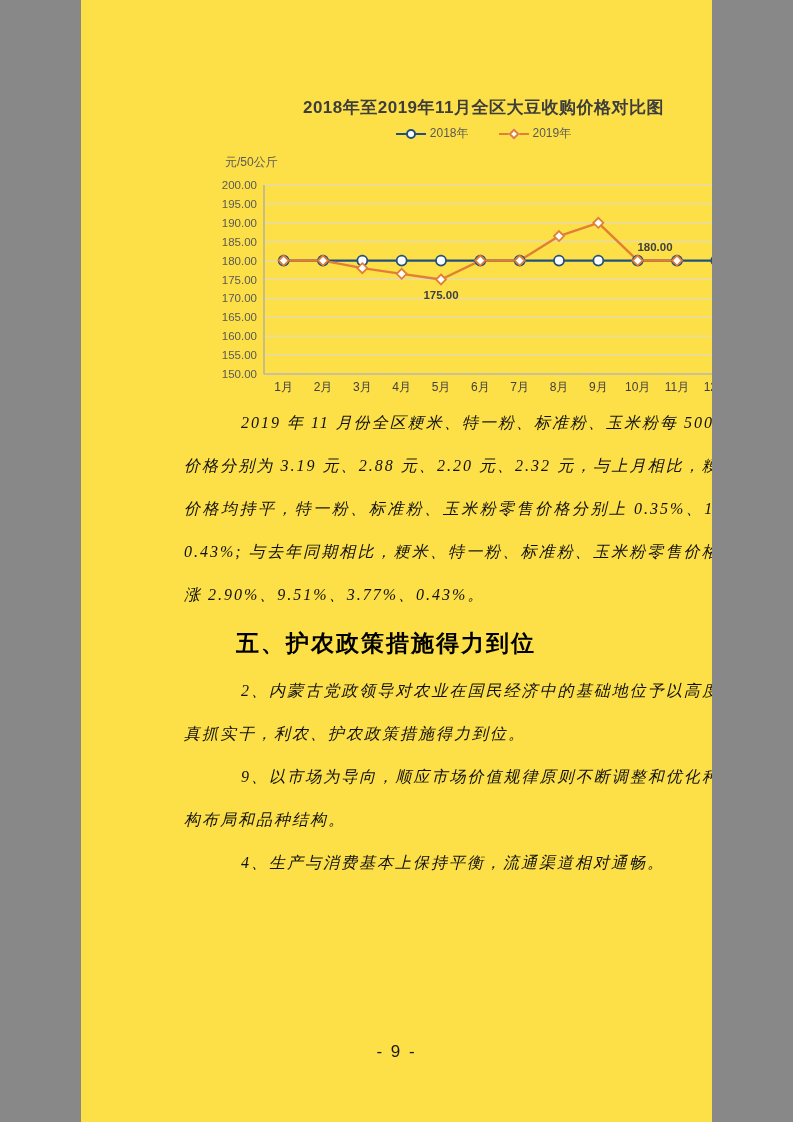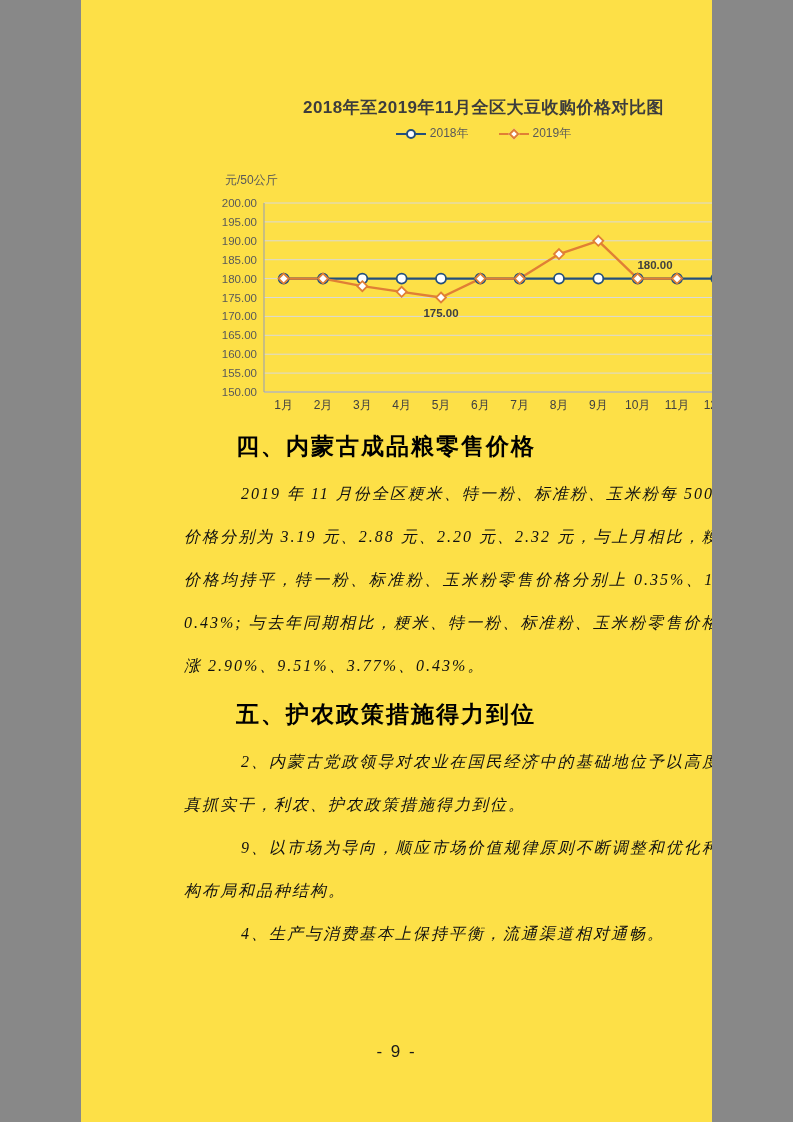--- a/index.html
+++ b/index.html
@@ -23,21 +23,21 @@
   }
   .legend-item{display:flex;align-items:center;gap:4px;}
   .legend-line{position:relative;width:30px;height:2px;}
   .legend-line .mk{
     position:absolute;left:50%;top:50%;transform:translate(-50%,-50%);
     background:#fff;box-sizing:border-box;
   }
   .mk-circle{width:10px;height:10px;border-radius:50%;border:2px solid #000;}
   .mk-diamond{width:8px;height:8px;border:2px solid #000;transform:translate(-50%,-50%) rotate(45deg) !important;}
   .axis-unit{
-    margin-top:30px;font-family:"Liberation Sans","DejaVu Sans",sans-serif;
+    margin-top:12px;font-family:"Liberation Sans","DejaVu Sans",sans-serif;
     font-size:12px;color:#595959;padding-left:14px;
   }
   .chart-svg{display:block;margin-top:2px;}
 
   
   .fig-caption{
     margin-top:24px;padding-left:32px;font-size:17px;color:#1a1a1a;letter-spacing:0.5px;
   }
   .sec-heading{
     margin-top:12px;margin-bottom:10px;padding-left:52px;
@@ -140,21 +140,20 @@
           <path d="M 348 58.03 L 353 63.03 L 348 68.03 L 343 63.03 Z" fill="#fff" stroke="#e07f35" stroke-width="1.8"></path>
           <path d="M 387.33333333333337 44.800000000000004 L 392.33333333333337 49.800000000000004 L 387.33333333333337 54.800000000000004 L 382.33333333333337 49.800000000000004 Z" fill="#fff" stroke="#e07f35" stroke-width="1.8"></path>
           <path d="M 426.6666666666667 82.60000000000001 L 431.6666666666667 87.60000000000001 L 426.6666666666667 92.60000000000001 L 421.6666666666667 87.60000000000001 Z" fill="#fff" stroke="#e07f35" stroke-width="1.8"></path>
           <path d="M 466 82.60000000000001 L 471 87.60000000000001 L 466 92.60000000000001 L 461 87.60000000000001 Z" fill="#fff" stroke="#e07f35" stroke-width="1.8"></path>
           <text x="230" y="125.5" text-anchor="middle" font-size="11.5" font-weight="bold" fill="#404040" font-family="Liberation Sans, DejaVu Sans, sans-serif">175.00</text>
           <text x="444" y="77.60000000000001" text-anchor="middle" font-size="11.5" font-weight="bold" fill="#404040" font-family="Liberation Sans, DejaVu Sans, sans-serif">180.00</text>
         </svg>
     </div>
 
 
-    <div class="sec-heading">四、内蒙古成品粮零售价格</div>
     <p class="body-para">2019 年 11 月份全区粳米、特一粉、标准粉、玉米粉每 500 克零售价格分别为 3.19 元、2.88 元、2.20 元、2.32 元，与上月相比，粳米零售价格均持平，特一粉、标准粉、玉米粉零售价格分别上 0.35%、1.38%、0.43%; 与去年同期相比，粳米、特一粉、标准粉、玉米粉零售价格分别上涨 2.90%、9.51%、3.77%、0.43%。</p>
 
     <div class="sec-heading">五、护农政策措施得力到位</div>
     <p class="body-para">2、内蒙古党政领导对农业在国民经济中的基础地位予以高度重视，真抓实干，利农、护农政策措施得力到位。</p>
     <p class="body-para">9、以市场为导向，顺应市场价值规律原则不断调整和优化种植业结构布局和品种结构。</p>
     <p class="body-para">4、生产与消费基本上保持平衡，流通渠道相对通畅。</p>
   </div>
 
   <div class="footer-pagenum">- 9 -</div>
 </div>

